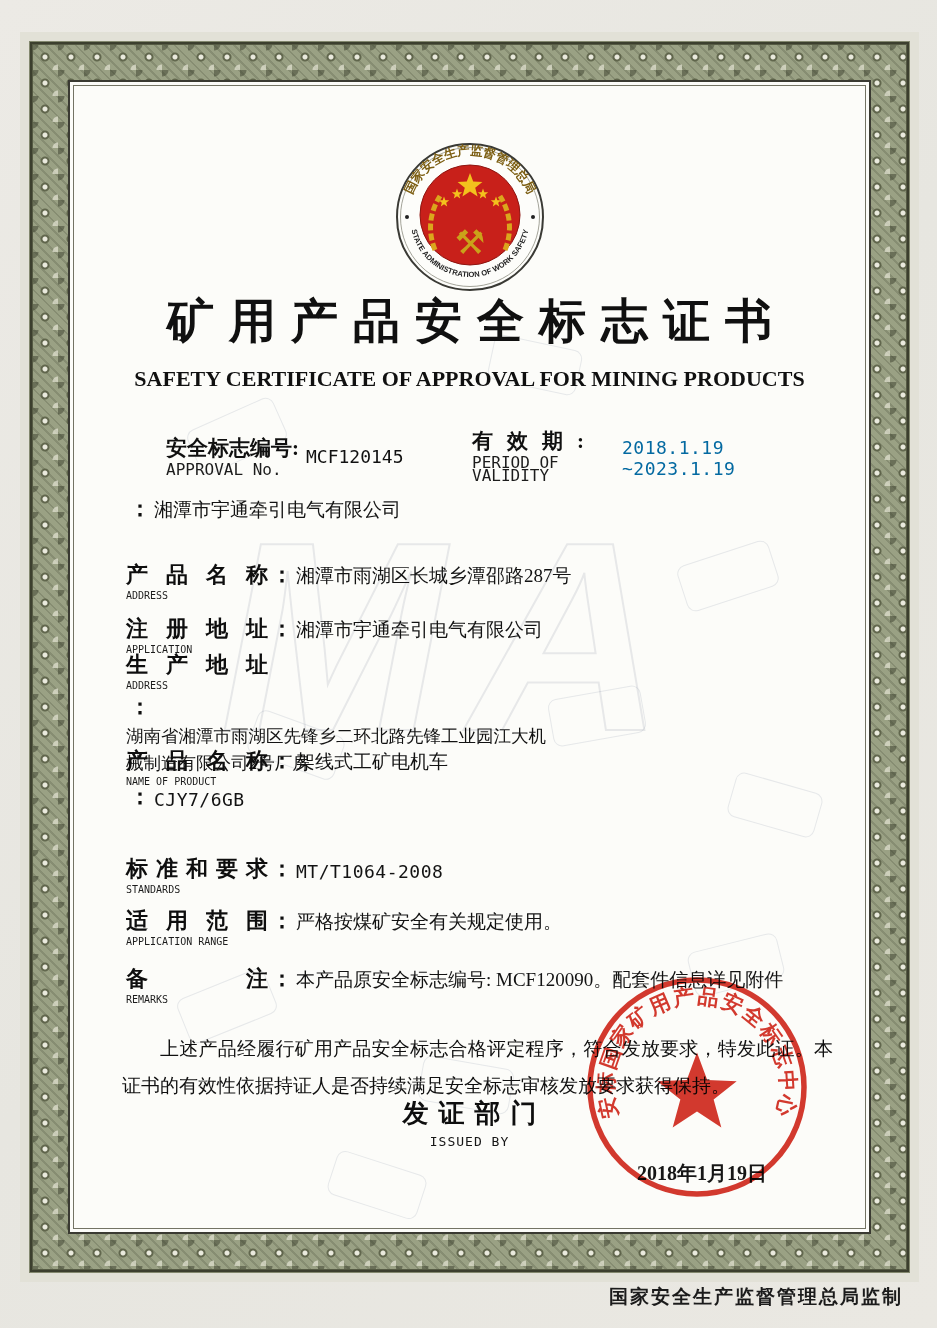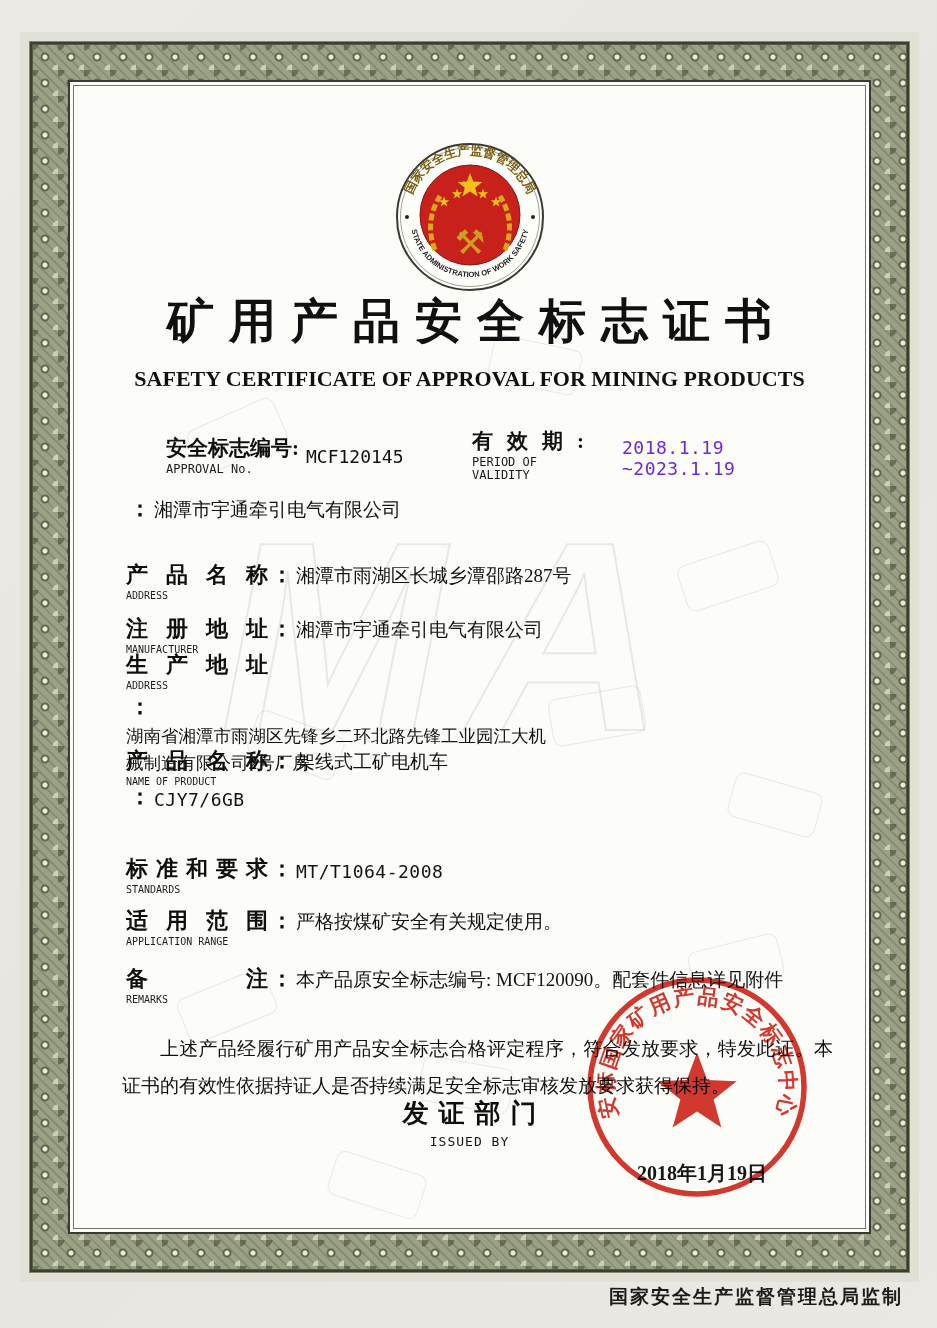--- a/index.html
+++ b/index.html
@@ -21,26 +21,26 @@
   .watermark{position:absolute;left:150px;top:400px;z-index:0;font-family:"Liberation Sans",sans-serif;font-weight:bold;font-style:italic;font-size:270px;letter-spacing:24px;color:transparent;-webkit-text-stroke:2px rgba(148,156,170,.20);}
   .content{position:absolute;inset:0;z-index:1;}
   
   .emblem{position:absolute;left:50%;top:60px;transform:translateX(-50%);}
   
   .title{position:absolute;top:208px;left:0;right:0;text-align:center;font-size:47px;font-weight:bold;letter-spacing:15px;text-indent:15px;color:#101010;}
   .subtitle{position:absolute;top:284px;left:0;right:0;text-align:center;font-size:22px;font-weight:bold;letter-spacing:0;color:#101010;}
   
   .aprow{position:absolute;left:96px;top:346px;right:30px;display:flex;align-items:center;}
   .cnlbl{font-size:21px;font-weight:bold;line-height:27px;color:#101010;}
-  .enlbl{font-family:"DejaVu Sans Mono",monospace;font-size:12px;line-height:13px;color:#1c1c1c;margin-top:1px;}
+  .enlbl{font-family:"DejaVu Sans Mono",monospace;font-size:16px;line-height:13px;color:#1c1c1c;margin-top:1px;}
   .ab1{width:140px;flex:none;}
   .av1{flex:none;width:122px;font-family:"DejaVu Sans Mono",monospace;font-size:18px;padding-top:3px;color:#111;}
   .ab2{width:122px;flex:none;margin-left:44px;}
   .ab2 .cnlbl{text-align:justify;text-align-last:justify;width:112px;}
-  .av2{margin-left:28px;font-family:"DejaVu Sans Mono",monospace;font-size:18px;letter-spacing:.5px;padding-top:5px;color:#6d28d9;}
+  .av2{margin-left:28px;font-family:"DejaVu Sans Mono",monospace;font-size:18px;letter-spacing:.5px;padding-top:5px;color:#0369a1;}
   
   .frow{position:absolute;left:56px;right:30px;display:flex;align-items:flex-start;}
   .lbl{width:142px;flex:none;}
   .lbl .cn{display:block;font-size:22px;font-weight:bold;line-height:29px;color:#0e0e0e;text-align:justify;text-align-last:justify;}
   .lbl .en{display:block;font-family:"DejaVu Sans Mono",monospace;font-size:10px;line-height:13px;color:#1c1c1c;margin-top:0;}
   .colon{flex:none;width:28px;text-align:center;font-size:22px;font-weight:bold;line-height:29px;color:#0e0e0e;}
   .val{flex:1;font-size:19px;line-height:27px;color:#131313;padding-top:2px;white-space:pre-line;}
   .val.mono{font-family:"DejaVu Sans Mono",monospace;font-size:18px;letter-spacing:.5px;padding-top:4px;}
   
   .statement{position:absolute;left:52px;right:36px;top:948px;font-size:19px;line-height:37px;text-align:justify;text-indent:2em;color:#101010;}
@@ -127,21 +127,21 @@
           <div class="lbl">
               <span class="cn">产品名称</span>
               <span class="en">ADDRESS</span>
             </div>
           <div class="colon">：</div>
           <div class="val">湘潭市雨湖区长城乡潭邵路287号</div>
         </div>
         <div class="frow" style="top:532px;">
           <div class="lbl">
               <span class="cn">注册地址</span>
-              <span class="en">MANUFACTURER</span>
+              <span class="en">APPLICATION</span>
             </div>
           <div class="colon">：</div>
           <div class="val">湘潭市宇通牵引电气有限公司</div>
         </div>
         <div class="frow" style="top:568px;flex-direction:column;">
           <div class="lbl">
               <span class="cn">生产地址</span>
               <span class="en">ADDRESS</span>
             </div>
           <div class="colon">：</div>

